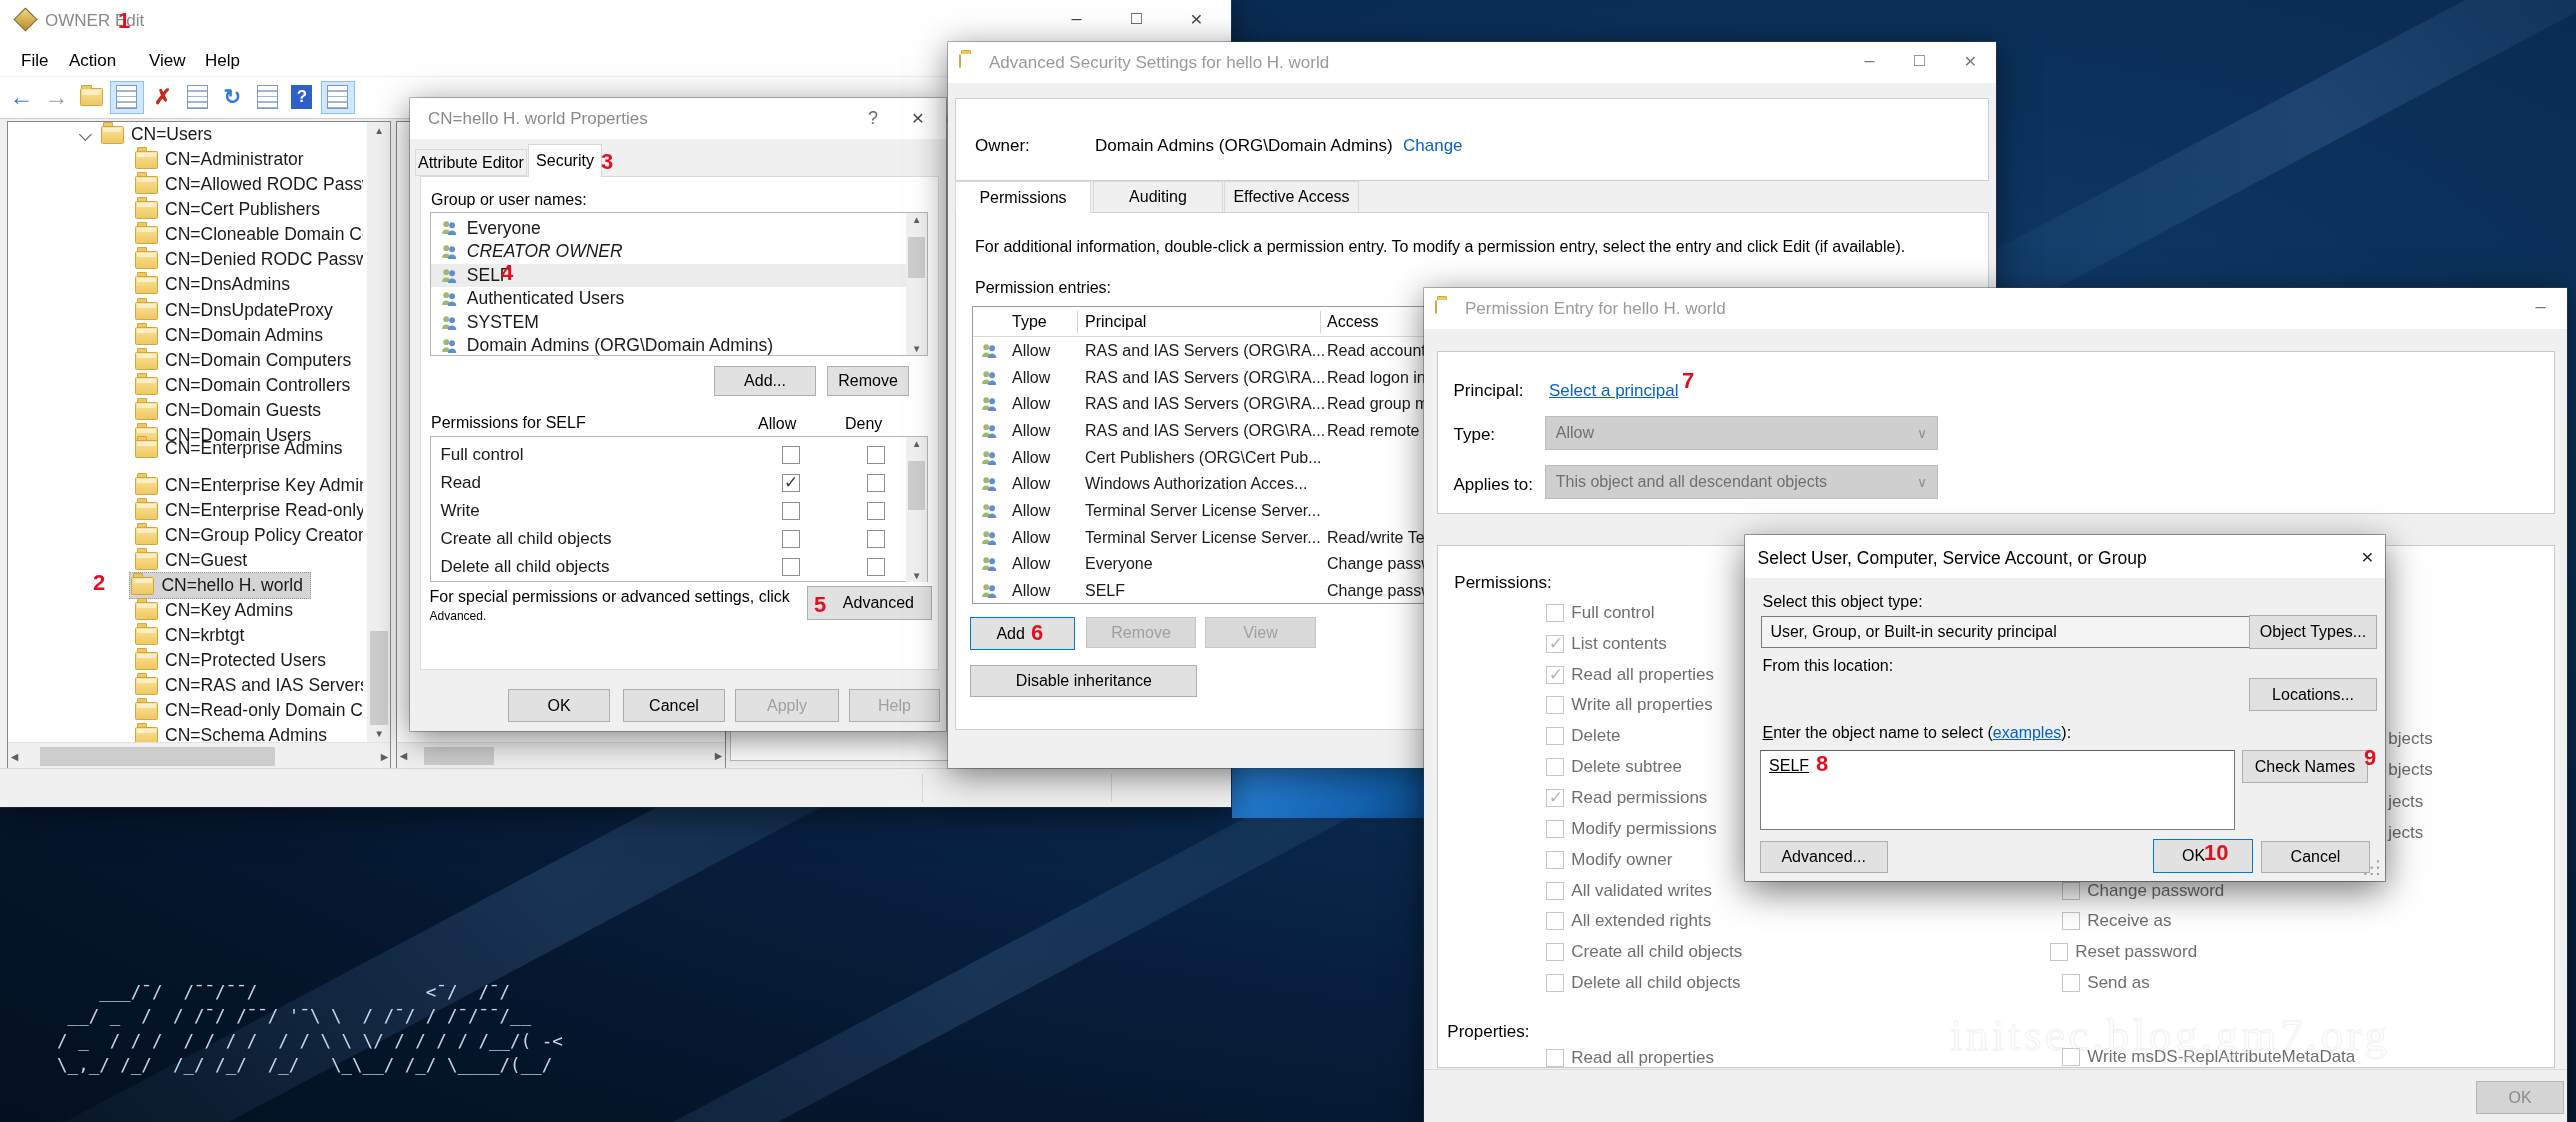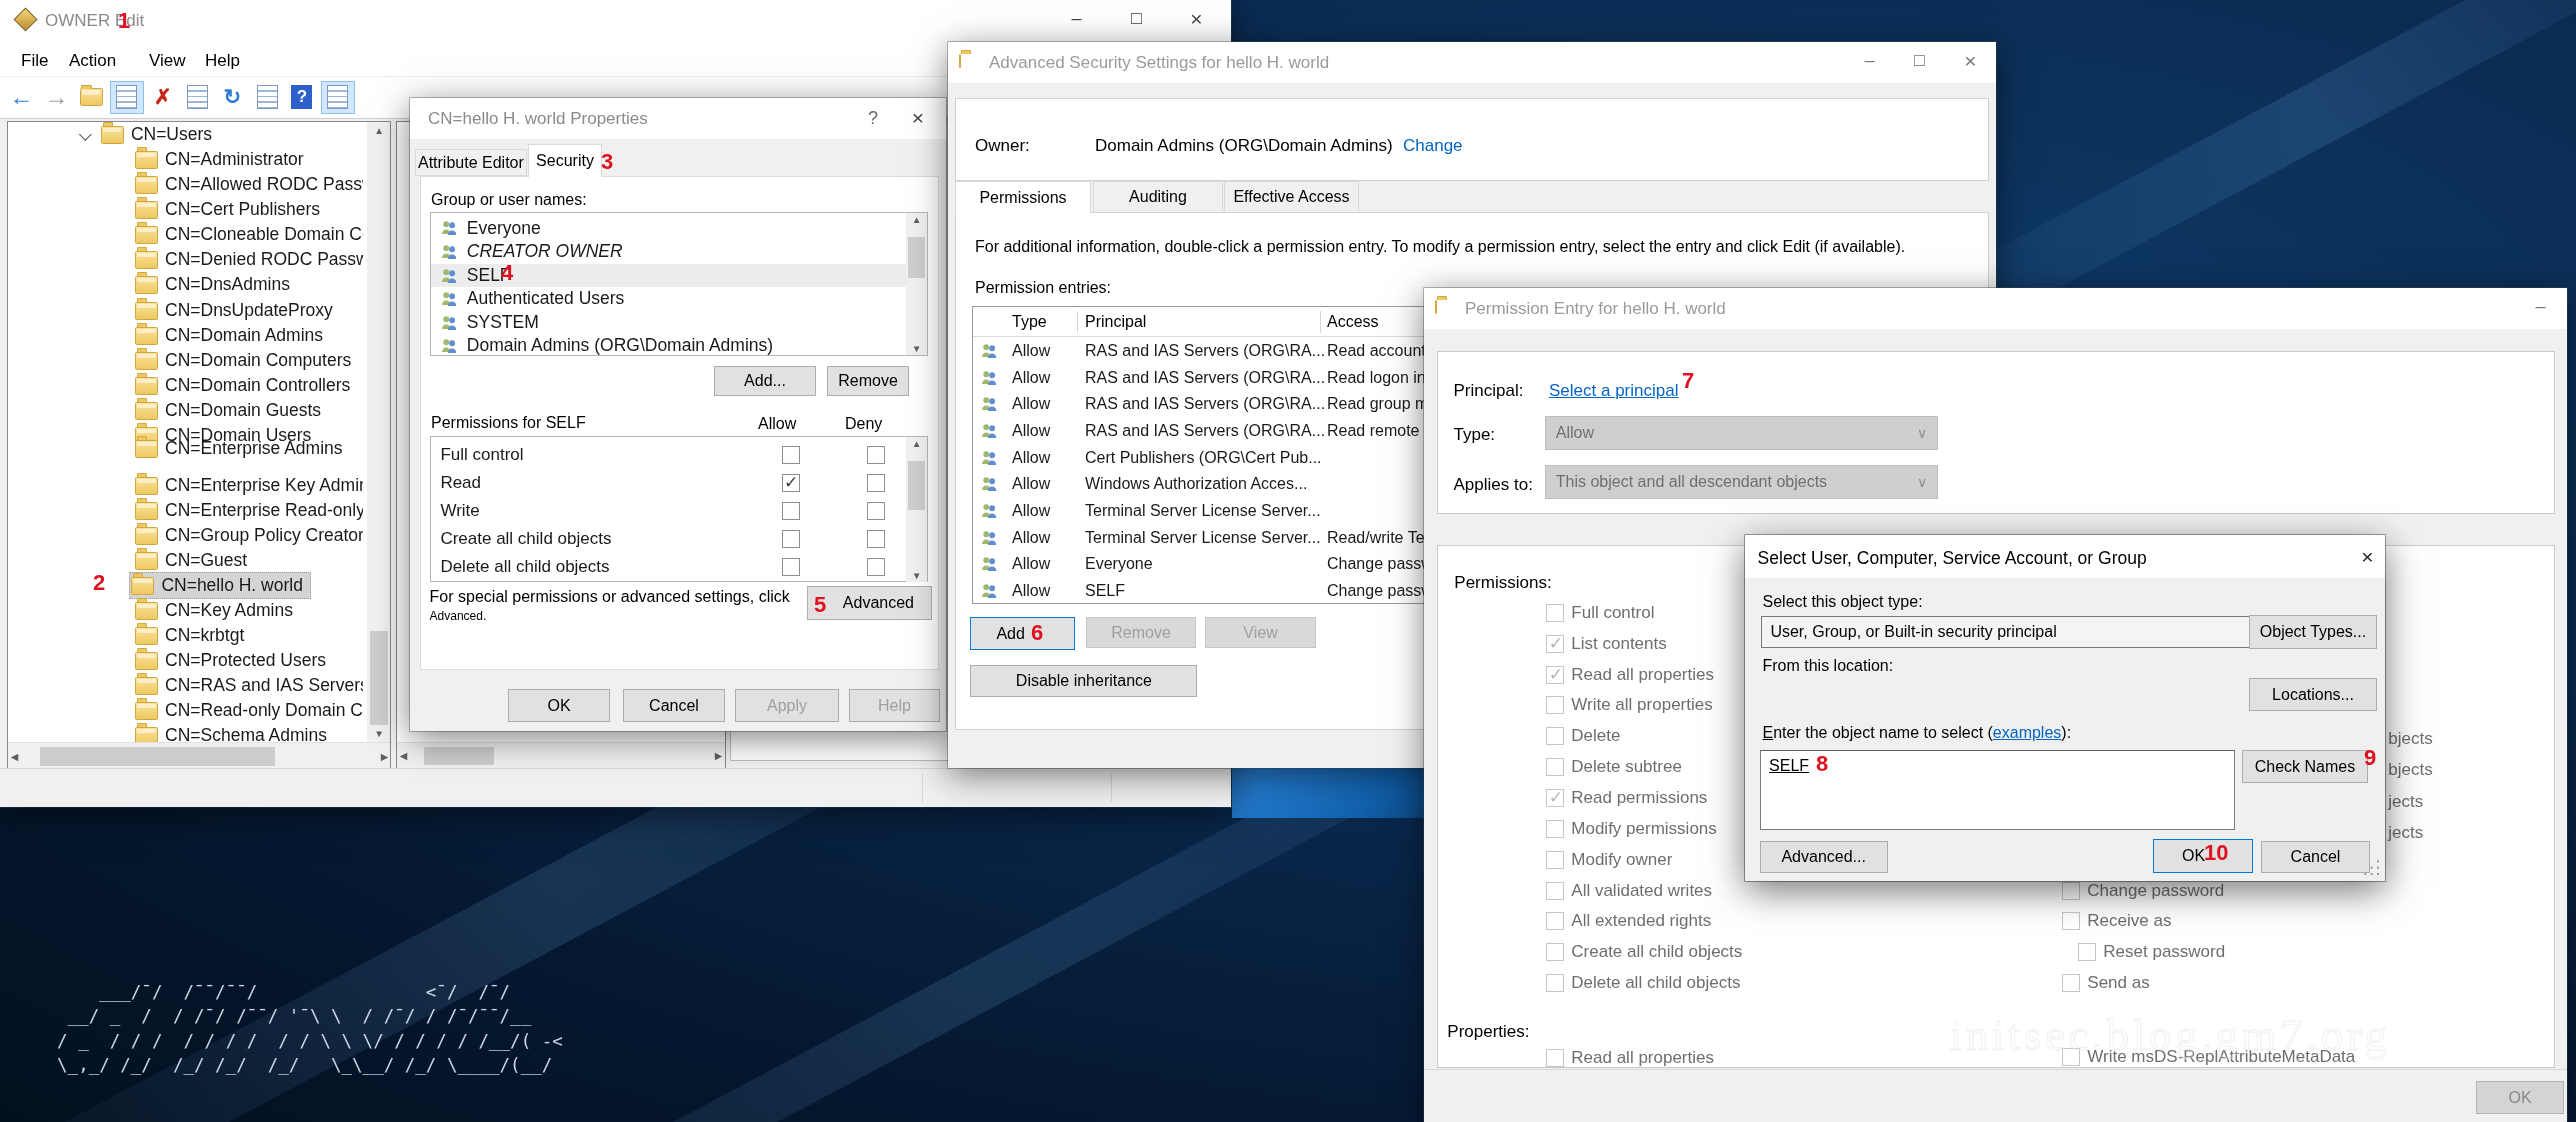--- a/index.html
+++ b/index.html
@@ -676,21 +676,21 @@
         </div>
       <div id="rightperms">
           <div class="prow" style="left: 624px; top: 335px;">
             <span class="cbx dis"></span>
             <span class="plbl">Change password</span>
           </div>
           <div class="prow" style="left: 624px; top: 365px;">
             <span class="cbx dis"></span>
             <span class="plbl">Receive as</span>
           </div>
-          <div class="prow" style="left: 640px; top: 396px;">
+          <div class="prow" style="left: 612px; top: 396px;">
             <span class="cbx dis"></span>
             <span class="plbl">Reset password</span>
           </div>
           <div class="prow" style="left: 624px; top: 427px;">
             <span class="cbx dis"></span>
             <span class="plbl">Send as</span>
           </div>
         </div>
       <div id="fragments">
           <span style="position: absolute; left: 950px; top: 183px; font-size: 17px; color: rgb(110, 110, 110);">bjects</span>

